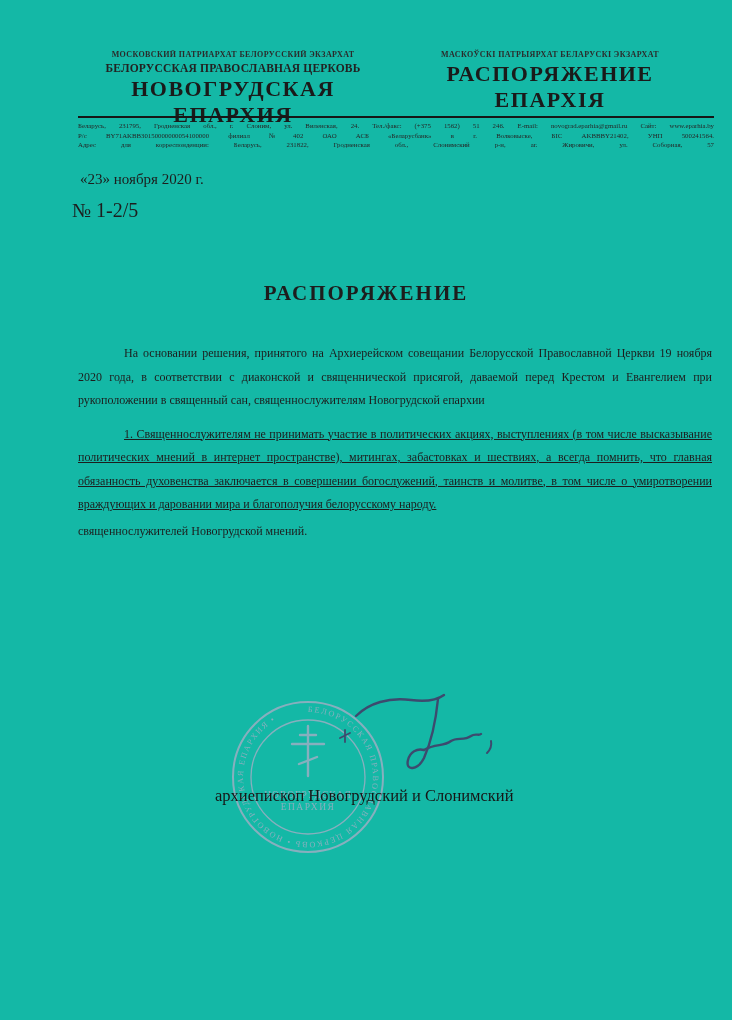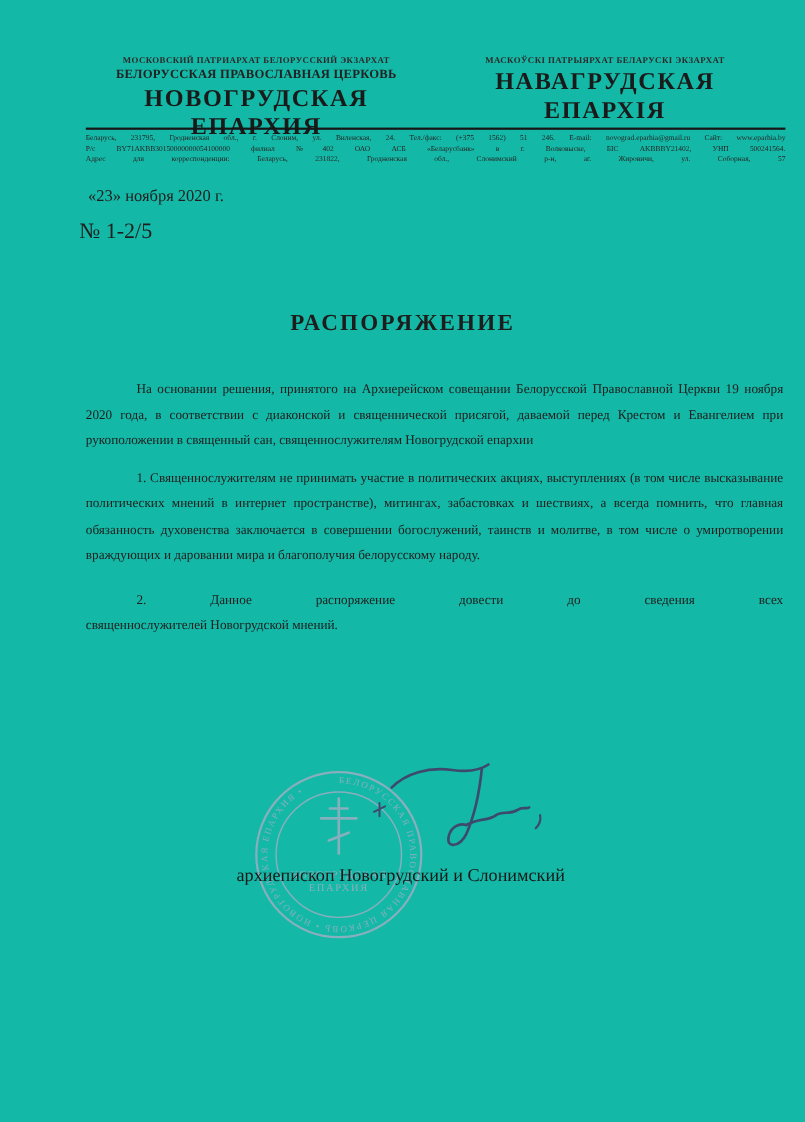--- a/index.html
+++ b/index.html
@@ -37,63 +37,62 @@
   }
   
   .body-text{
     position:absolute;top:342px;left:78px;width:634px;
     font-size:12px;line-height:23.5px;text-align:justify;
   }
   .para{margin:0;}
   .para.indent{text-indent:46px;}
   .intro{margin-bottom:10px;}
   .opredel{font-weight:bold;text-align:left;margin-bottom:16px;}
-  .item1{margin-bottom:17px;}
+  .item1{margin-bottom:3px;text-decoration:underline;}
   .item2-l1{text-align:justify;text-align-last:justify;text-indent:46px;}
   .item2-l2{text-align:left;}
   
   .stamp{position:absolute;top:698px;left:229px;width:158px;height:158px;opacity:.8;}
   .signature{position:absolute;top:692px;left:325px;width:200px;height:92px;}
   .sig-caption{position:absolute;top:786px;left:215px;font-size:16.5px;color:#161616;}
 </style>
 </head>
 <body>
 
 <div class="page">
 
   <div class="letterhead">
     <div class="hdr-col left">
       <div class="hdr-small">МОСКОВСКИЙ ПАТРИАРХАТ БЕЛОРУССКИЙ ЭКЗАРХАТ</div>
       <div class="hdr-mid">БЕЛОРУССКАЯ ПРАВОСЛАВНАЯ ЦЕРКОВЬ</div>
       <div class="hdr-big">НОВОГРУДСКАЯ ЕПАРХИЯ</div>
     </div>
     <div class="hdr-col right">
       <div class="hdr-small">МАСКОЎСКІ ПАТРЫЯРХАТ БЕЛАРУСКІ ЭКЗАРХАТ</div>
-      <div class="hdr-big">НАВАГРУДСКАЯ ЕПАРХІЯ</div>
+      <div class="hdr-big">РАСПОРЯЖЕНИЕ ЕПАРХІЯ</div>
     </div>
   </div>
 
   <div class="rule"></div>
 
   <div class="fineprint">
     <div class="jline">Беларусь, 231795, Гродненская обл., г. Слоним, ул. Виленская, 24. Тел./факс: (+375 1562) 51 246. E-mail: novograd.eparhia@gmail.ru Сайт: www.eparhia.by</div>
     <div class="jline">Р/с BY71AKBB30150000000054100000 филиал №402 ОАО АСБ «Беларусбанк» в г. Волковыске, БІС AKBBBY21402, УНП 500241564.</div>
     <div class="jline">Адрес для корреспонденции: Беларусь, 231822, Гродненская обл., Слонимский р-н, аг. Жировичи, ул. Соборная, 57</div>
   </div>
 
   <div class="doc-date">«23» ноября 2020 г.</div>
   <div class="doc-number">№ 1-2/5</div>
 
   <div class="doc-title">РАСПОРЯЖЕНИЕ</div>
 
   <div class="body-text">
     <p class="para indent intro">На основании решения, принятого на Архиерейском совещании Белорусской Православной Церкви 19 ноября 2020 года, в соответствии с диаконской и священнической присягой, даваемой перед Крестом и Евангелием при рукоположении в священный сан, священнослужителям Новогрудской епархии</p>
     <p class="para indent item1">1. Священнослужителям не принимать участие в политических акциях, выступлениях (в том числе высказывание политических мнений в интернет пространстве), митингах, забастовках и шествиях, а всегда помнить, что главная обязанность духовенства заключается в совершении богослужений, таинств и молитве, в том числе о умиротворении враждующих и даровании мира и благополучия белорусскому народу.</p>
     <div>
-      <div class="item2-l1">2. Данное распоряжение довести до сведения всех</div>
       <div class="item2-l2">священнослужителей Новогрудской мнений.</div>
     </div>
   </div>
 
   <svg class="stamp" viewBox="0 0 158 158">
     <g stroke="#a4adc4" fill="none" stroke-width="2">
       <circle cx="79" cy="79" r="75"></circle>
       <circle cx="79" cy="79" r="57" stroke-width="1.3"></circle>
     </g>
     <defs>

